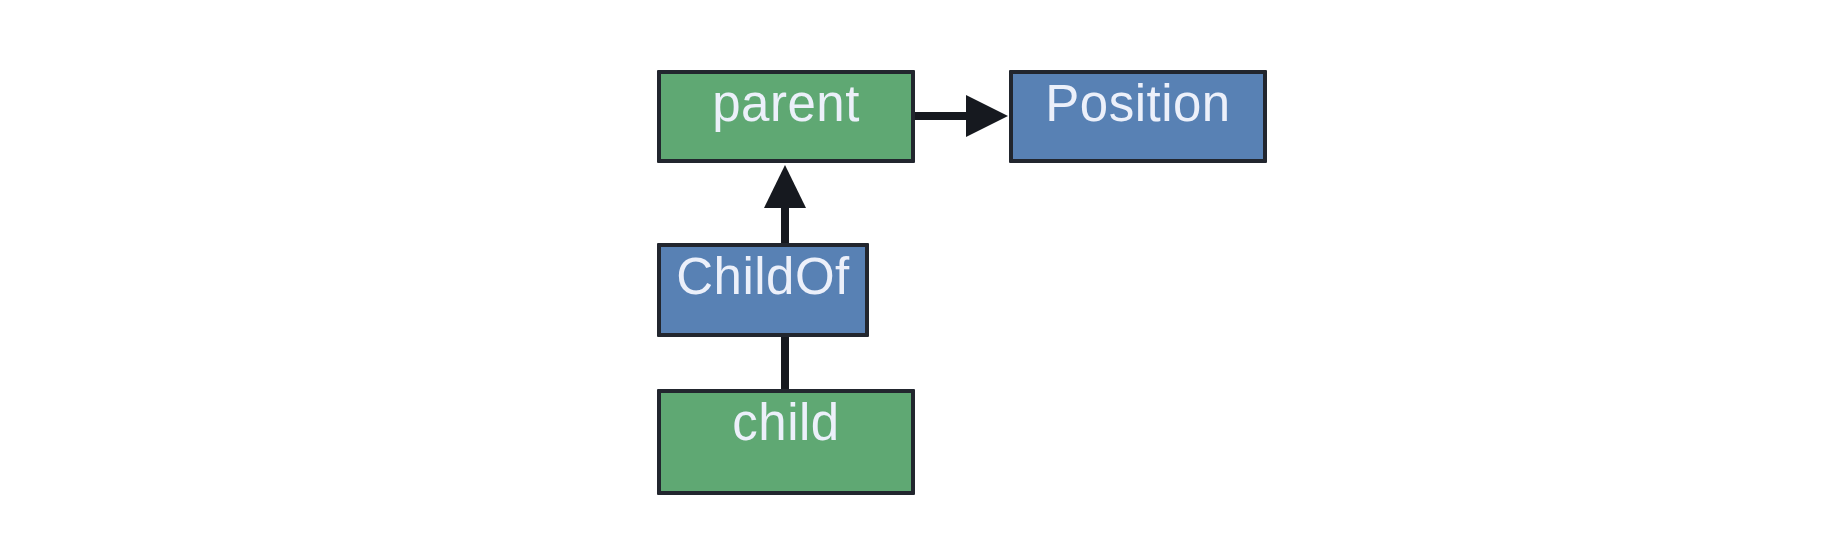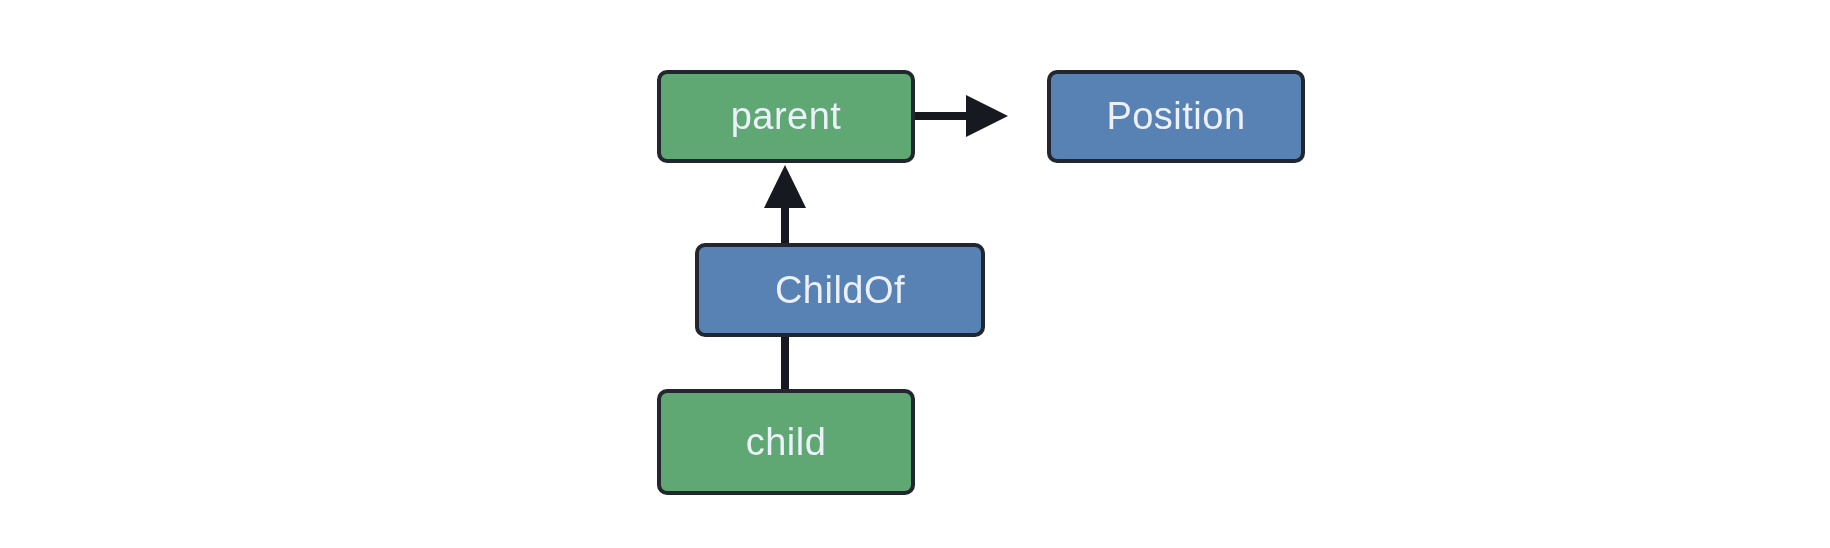--- a/index.html
+++ b/index.html
@@ -22,30 +22,29 @@
     height: 548px;
   }
   .edge {
     fill: var(--edge, #16191f);
     stroke: none;
   }
   .node {
     position: absolute;
     box-sizing: border-box;
     border: 4px solid var(--border, #22262e);
-    border-radius: 10px;
+    border-radius: 1px;
     display: flex;
-    align-items: center;
     justify-content: center;
-    font-size: 38px;
+    font-size: 51px;
     color: var(--text, #ecf0fa);
     letter-spacing: 0.5px;
   }
   .node.green { background: var(--green-fill, #5fa873); }
-  .node.blue  { background: var(--blue-fill, #5881b4); margin-left: 38px; }
+  .node.blue  { background: var(--blue-fill, #5881b4); }
 </style>
 </head>
 <body>
 
 <div class="canvas">
 
   <svg class="edges" viewBox="0 0 1830 548" xmlns="http://www.w3.org/2000/svg" aria-hidden="true">
 
     <g>
       <rect class="edge" x="913" y="112" width="58" height="8"></rect>
@@ -63,21 +62,21 @@
   </svg>
 
   <div class="node green" style="left:657px; top:70px; width:258px; height:93px;">
     <span>parent</span>
   </div>
 
   <div class="node blue" style="left:1009px; top:70px; width:258px; height:93px;">
     <span>Position</span>
   </div>
 
-  <div class="node blue" style="left:657px; top:243px; width:290px; height:94px;">
+  <div class="node blue" style="left:657px; top:243px; width:212px; height:94px;">
     <span>ChildOf</span>
   </div>
 
   <div class="node green" style="left:657px; top:389px; width:258px; height:106px;">
     <span>child</span>
   </div>
 
 </div>
 
 </body></html>

